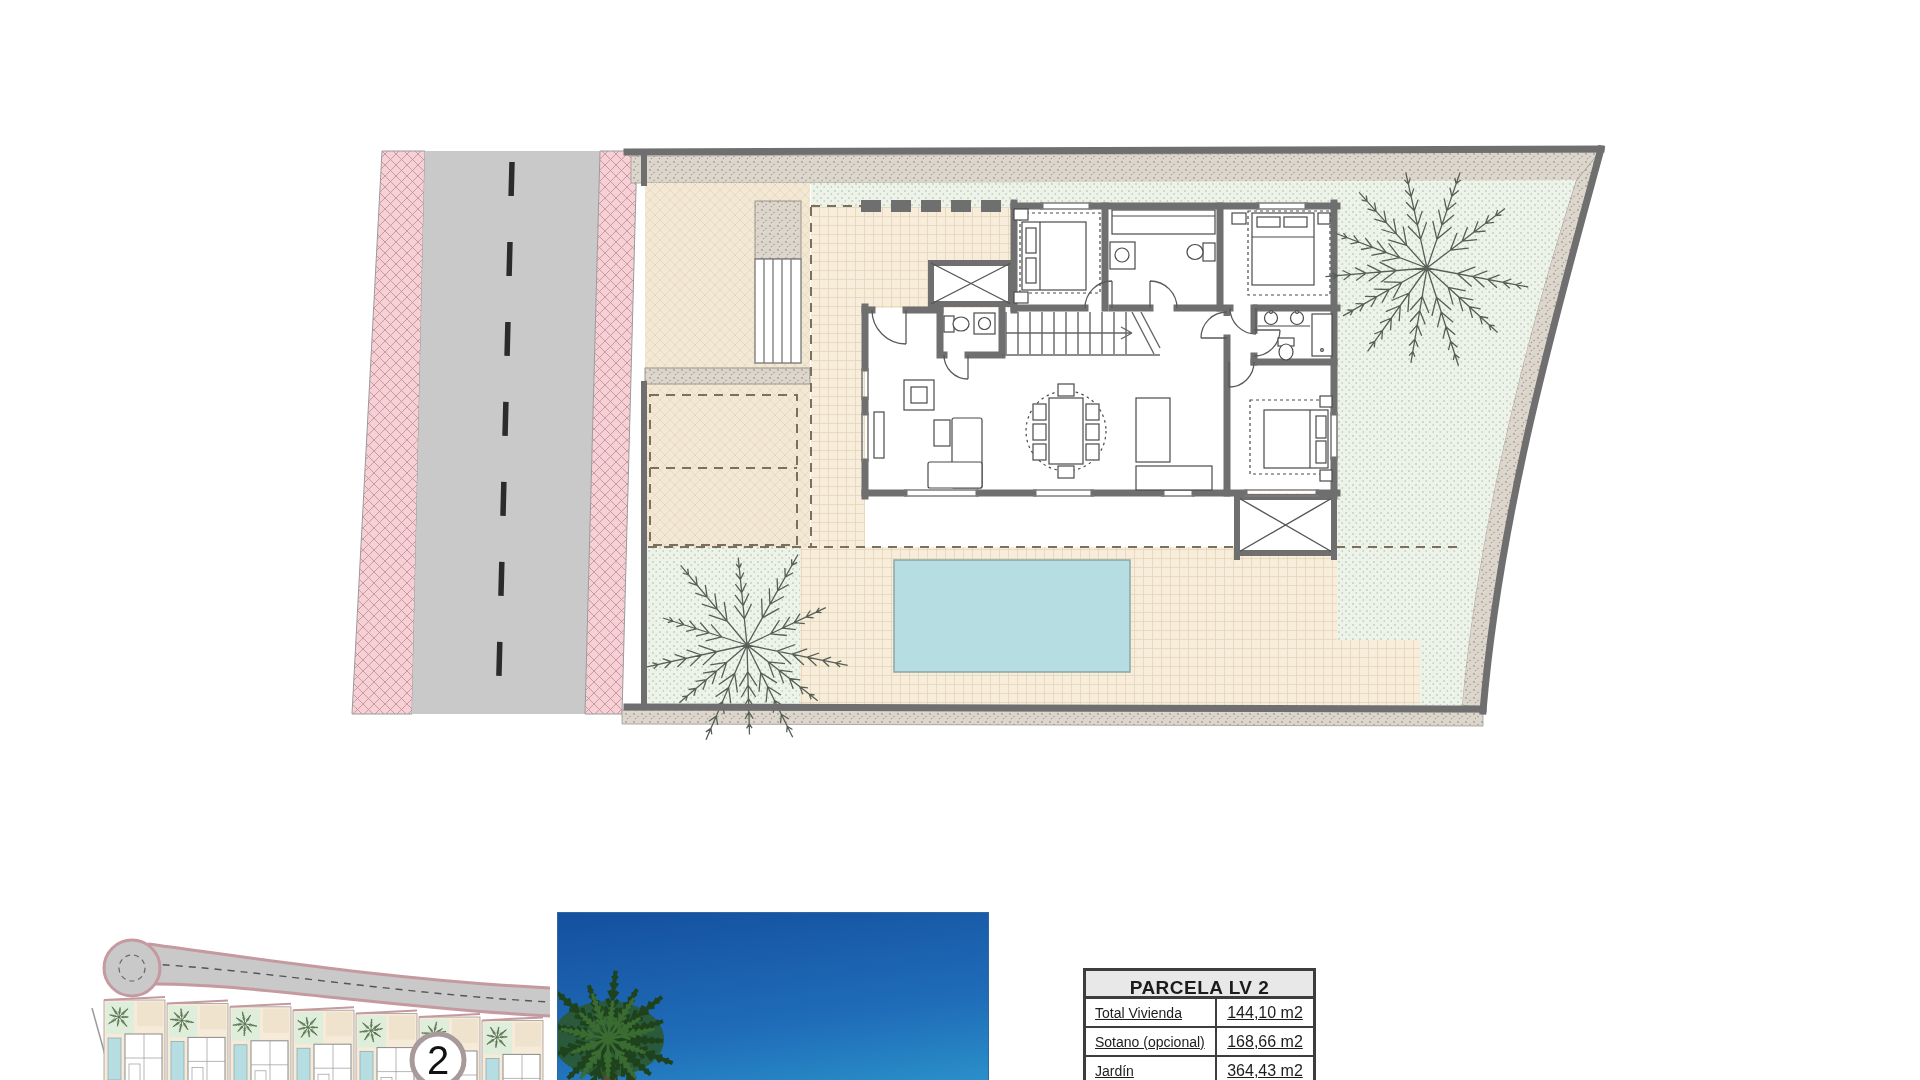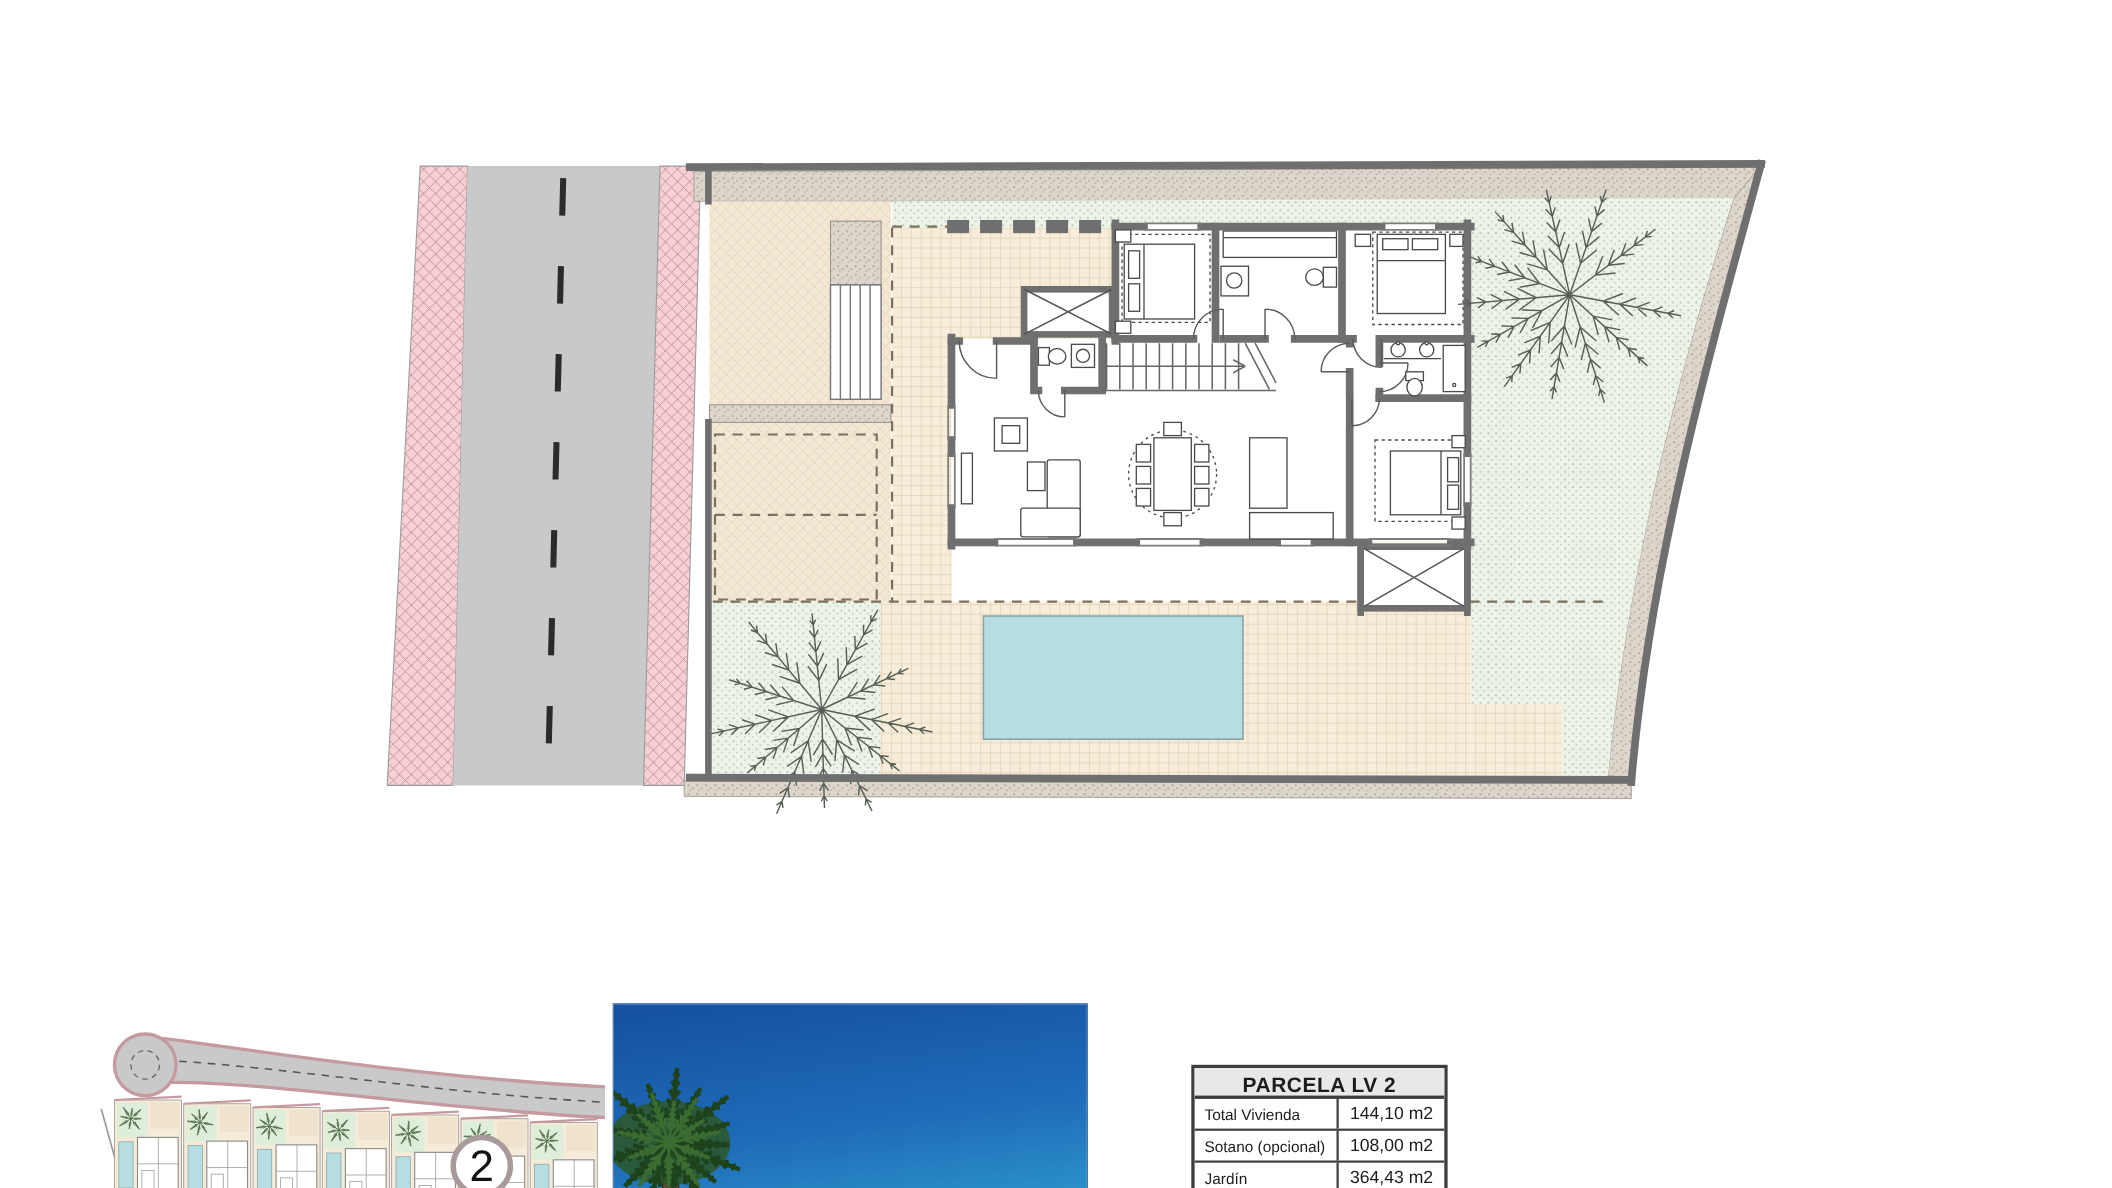--- a/index.html
+++ b/index.html
@@ -22,21 +22,21 @@
   #plan-svg{position:absolute;left:0;top:0;}
   #map-wrap{position:absolute;left:90px;top:930px;width:460px;height:150px;}
   #photo{position:absolute;left:557px;top:912px;width:432px;height:200px;
     background:linear-gradient(172deg,var(--sky-top) 0%,var(--sky-mid) 55%,var(--sky-bottom) 100%);
     border:1px solid #33679f;}
   #photo svg{position:absolute;left:0;top:0;}
   #area-table{position:absolute;left:1083px;top:968px;width:233px;
     border:3px solid var(--table-border);background:#fff;color:var(--text-dark);}
   .t-head{height:28px;line-height:34px;text-align:center;background:var(--table-header-bg);
     border-bottom:3px solid var(--table-border);font-size:19px;font-weight:700;letter-spacing:.5px;}
-  .t-row{display:flex;height:29px;border-bottom:2px solid var(--table-border);}
+  .t-row{display:flex;height:29px;border-bottom:2px solid var(--table-border);text-decoration:underline;}
   .t-row:last-child{border-bottom:2px solid var(--table-border);}
   .t-label{width:131px;border-right:2px solid var(--table-border);padding-left:9px;
     font-size:14px;display:flex;align-items:center;}
   .t-val{flex:1;font-size:16px;display:flex;align-items:center;justify-content:center;}
 </style>
 </head>
 <body>
 
 <div id="stage">
 
@@ -391,21 +391,21 @@
 </div>
 
 <div id="area-table">
   <div class="t-head">PARCELA LV 2</div>
   <div class="t-row">
     <div class="t-label">Total Vivienda</div>
     <div class="t-val">144,10 m2</div>
   </div>
   <div class="t-row">
     <div class="t-label">Sotano (opcional)</div>
-    <div class="t-val">108,00 m2</div>
+    <div class="t-val">168,66 m2</div>
   </div>
   <div class="t-row">
     <div class="t-label">Jardín</div>
     <div class="t-val">364,43 m2</div>
   </div>
 </div>
 
 </div>
 
 </body></html>

